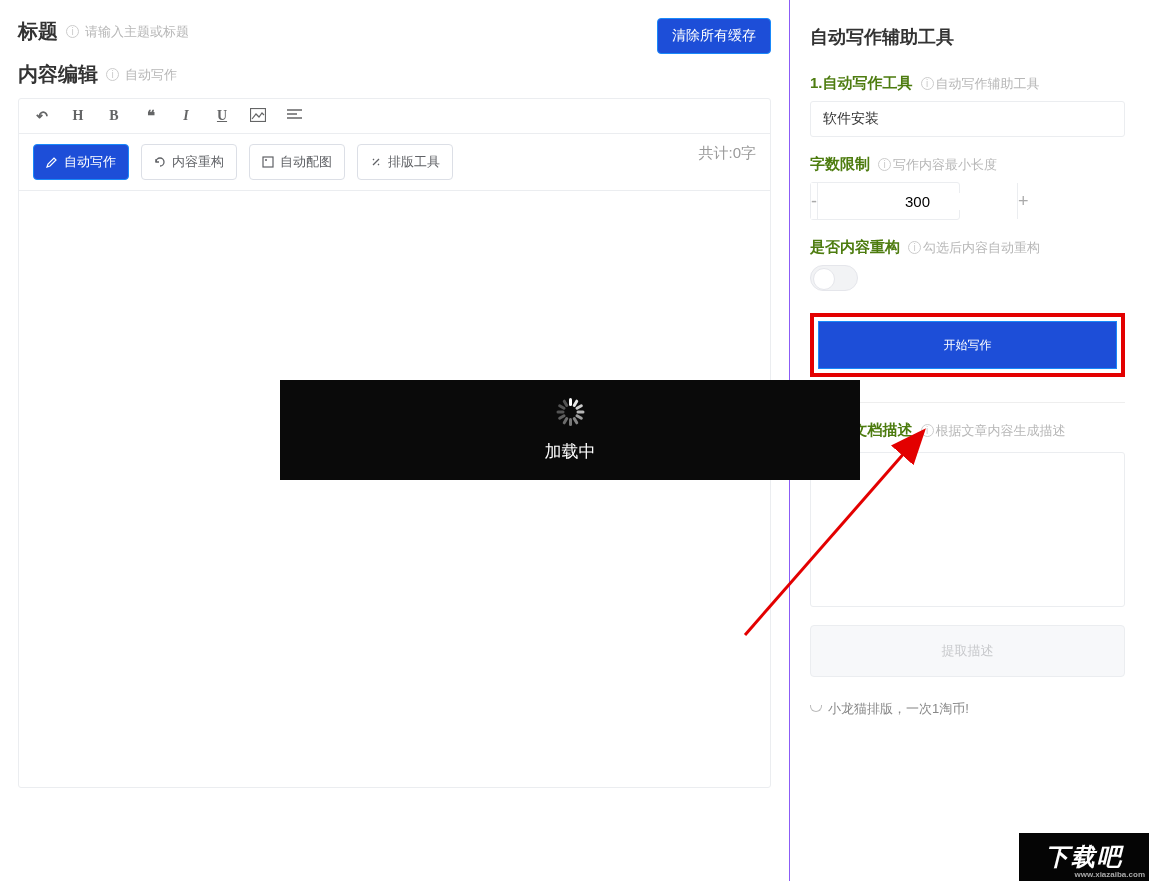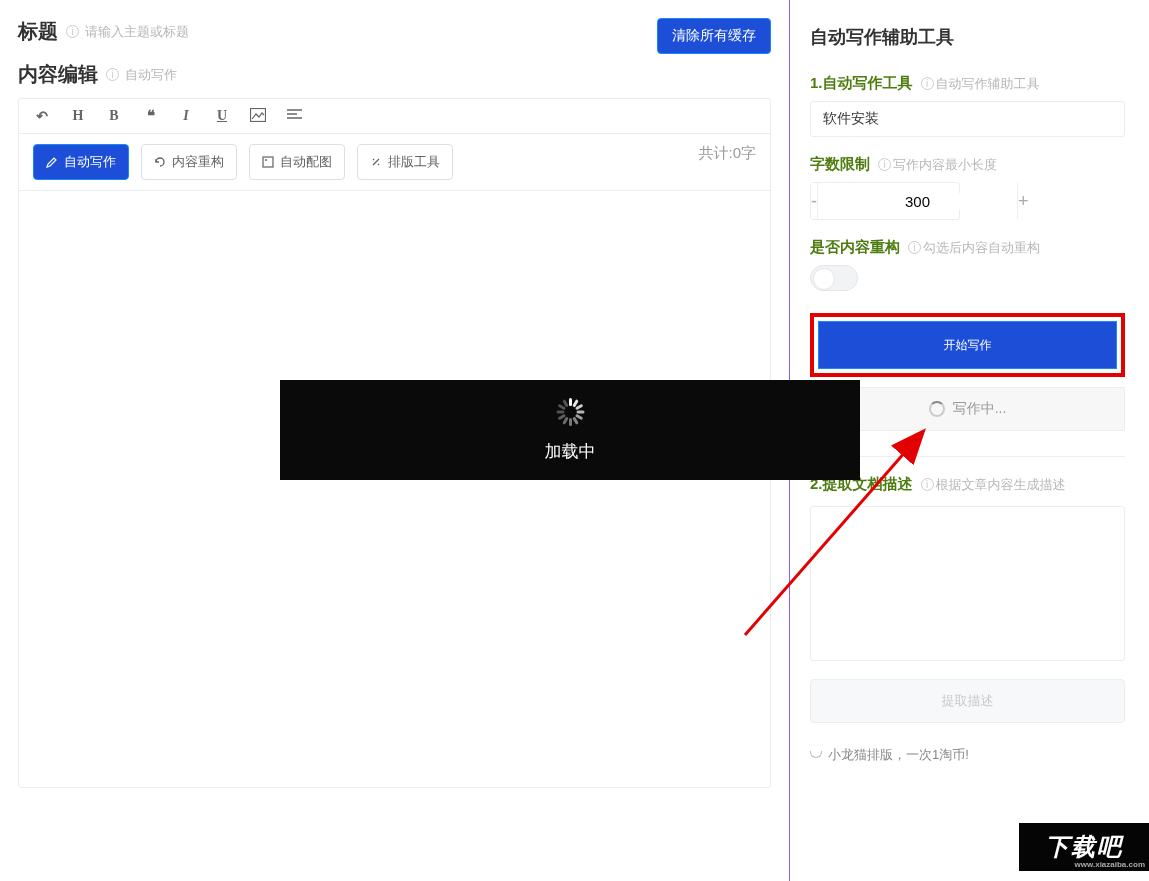--- a/index.html
+++ b/index.html
@@ -35,30 +35,30 @@
 .counter .minus{border-right:1px solid #ebedf0;}
 .counter .plus{border-left:1px solid #ebedf0;}
 .toggle{width:48px;height:26px;background:#f2f3f5;border:1px solid #e5e6eb;border-radius:13px;position:relative;cursor:pointer;margin-top:8px;}
 .toggle::after{content:"";position:absolute;width:20px;height:20px;border:1px solid #e5e6eb;background:#fff;border-radius:50%;top:2px;left:2px;}
 .start-btn-wrap{border:4px solid #e30000;padding:4px;margin-top:22px;}
 .start-btn-wrap .btn{width:100%;height:48px;font-size:12px;border-radius:0;}
 .progress-btn{width:100%;height:44px;margin-top:10px;border:1px solid #ebedf0;background:#f7f7f8;color:#999;display:flex;align-items:center;justify-content:center;gap:8px;}
 .spinner-sm{width:16px;height:16px;border:2px solid #ccc;border-top-color:#888;border-radius:50%;display:inline-block;}
 .hr{border:none;border-top:1px solid #eee;margin:25px 0 0 0;}
 .desc-area{width:100%;height:155px;border:1px solid #ebedf0;border-radius:3px;margin-top:12px;}
-.extract-btn{width:100%;height:44px;margin-top:18px;}
+.extract-btn{width:100%;height:52px;margin-top:18px;}
 .footer-notes{margin-top:20px;}
 .footer-notes div{color:#888;font-size:13px;line-height:1.8;}
 .note-bowl{display:inline-block;width:12px;height:7px;border:1.5px solid #bbb;border-radius:0 0 8px 8px;border-top:none;margin-right:6px;vertical-align:1px;}
 .loading-overlay{position:absolute;left:280px;top:380px;width:580px;height:100px;background:#0a0a0a;color:#fff;display:flex;flex-direction:column;align-items:center;justify-content:center;}
 .spinner{width:28px;height:28px;position:relative;}
 .spinner div{position:absolute;width:3px;height:8px;background:#fff;left:12.5px;top:0;transform-origin:1.5px 14px;border-radius:2px;}
 .loading-txt{margin-top:14px;font-size:17px;}
 .arrow-svg{position:absolute;left:735px;top:415px;pointer-events:none;}
-.watermark{position:absolute;right:0;bottom:10px;width:130px;height:48px;background:#050505;color:#fff;display:flex;align-items:center;justify-content:center;font-size:24px;font-weight:700;font-style:italic;letter-spacing:2px;}
+.watermark{position:absolute;right:0;bottom:0;width:130px;height:48px;background:#050505;color:#fff;display:flex;align-items:center;justify-content:center;font-size:24px;font-weight:700;font-style:italic;letter-spacing:2px;}
 .watermark small{position:absolute;right:4px;bottom:2px;font-size:8px;font-style:normal;letter-spacing:0;color:#aaa;}
 </style>
 </head>
 <body>
 
 <div class="layout">
  <div class="main" style="position:relative;">
    <button class="btn btn-primary clear-btn">清除所有缓存</button>
    <div class="section-head">
      <div class="title">标题</div>
@@ -162,24 +162,20 @@
           <span class="hint-icon">i</span>
           <span>勾选后内容自动重构</span>
         </span>
    </div>
    <div class="toggle"></div>
 
    <div class="start-btn-wrap">
      <button class="btn btn-primary">开始写作</button>
    </div>
 
-   <div class="progress-btn">
-     <span class="spinner-sm"></span>
-     <span>写作中...</span>
-   </div>
 
    <hr class="hr">
 
    <div class="field-row">
      <span class="field-label">2.提取文档描述</span>
      <span class="hint">
           <span class="hint-icon">i</span>
           <span>根据文章内容生成描述</span>
         </span>
    </div>

